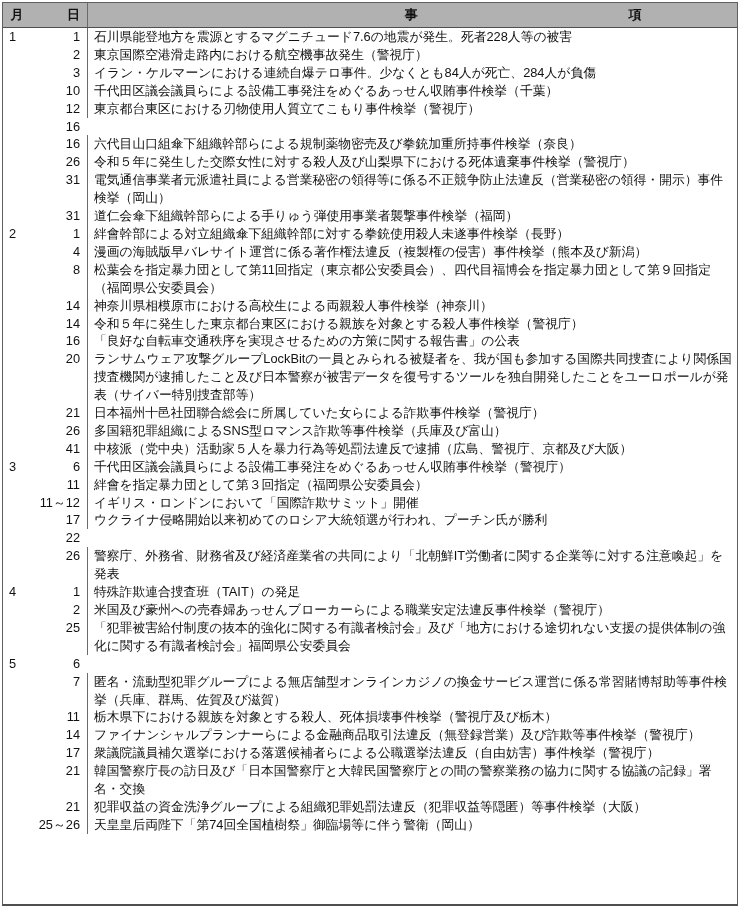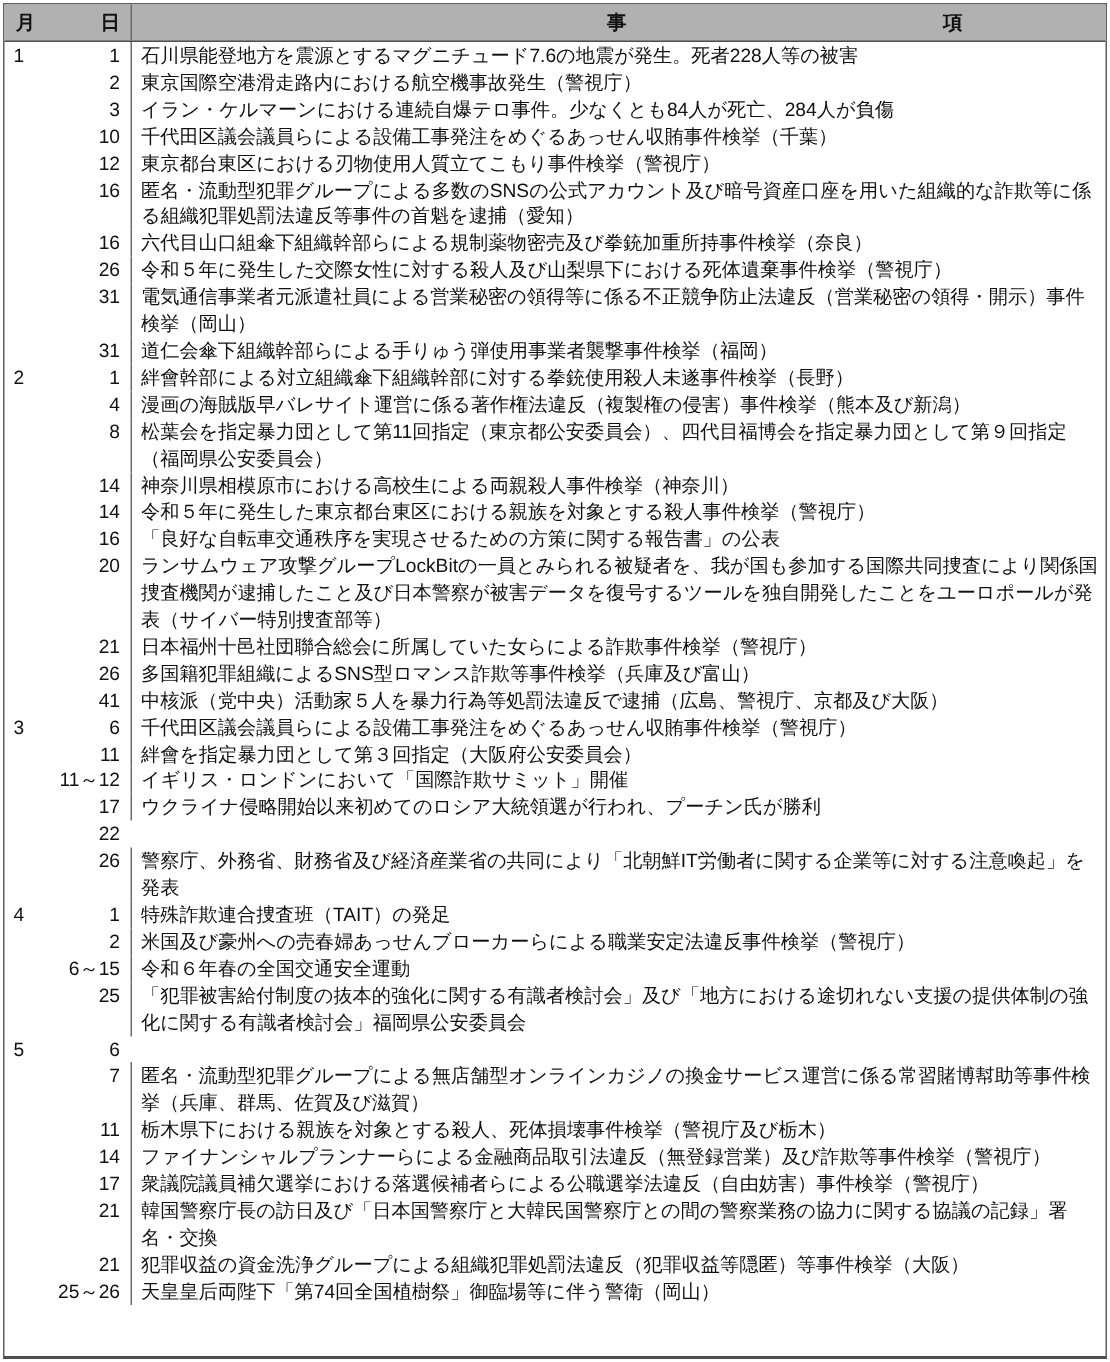--- a/index.html
+++ b/index.html
@@ -66,21 +66,20 @@
         <div class="cell col-item">千代田区議会議員らによる設備工事発注をめぐるあっせん収賄事件検挙（千葉）</div>
       </div>
       <div class="row">
         <div class="cell col-month"></div>
         <div class="cell col-day">12</div>
         <div class="cell col-item">東京都台東区における刃物使用人質立てこもり事件検挙（警視庁）</div>
       </div>
       <div class="row">
         <div class="cell col-month"></div>
         <div class="cell col-day">16</div>
-        <div class="cell col-item">匿名・流動型犯罪グループによる多数のSNSの公式アカウント及び暗号資産口座を用いた組織的な詐欺等に係る組織犯罪処罰法違反等事件の首魁を逮捕（愛知）</div>
       </div>
       <div class="row">
         <div class="cell col-month"></div>
         <div class="cell col-day">16</div>
         <div class="cell col-item">六代目山口組傘下組織幹部らによる規制薬物密売及び拳銃加重所持事件検挙（奈良）</div>
       </div>
       <div class="row">
         <div class="cell col-month"></div>
         <div class="cell col-day">26</div>
         <div class="cell col-item">令和５年に発生した交際女性に対する殺人及び山梨県下における死体遺棄事件検挙（警視庁）</div>
@@ -146,21 +145,21 @@
         <div class="cell col-item">中核派（党中央）活動家５人を暴力行為等処罰法違反で逮捕（広島、警視庁、京都及び大阪）</div>
       </div>
       <div class="row">
         <div class="cell col-month">3</div>
         <div class="cell col-day">6</div>
         <div class="cell col-item">千代田区議会議員らによる設備工事発注をめぐるあっせん収賄事件検挙（警視庁）</div>
       </div>
       <div class="row">
         <div class="cell col-month"></div>
         <div class="cell col-day">11</div>
-        <div class="cell col-item">絆會を指定暴力団として第３回指定（大阪府公安委員会）</div>
+        <div class="cell col-item">絆會を指定暴力団として第３回指定（福岡県公安委員会）</div>
       </div>
       <div class="row">
         <div class="cell col-month"></div>
         <div class="cell col-day">11～12</div>
         <div class="cell col-item">イギリス・ロンドンにおいて「国際詐欺サミット」開催</div>
       </div>
       <div class="row">
         <div class="cell col-month"></div>
         <div class="cell col-day">17</div>
         <div class="cell col-item">ウクライナ侵略開始以来初めてのロシア大統領選が行われ、プーチン氏が勝利</div>
@@ -176,25 +175,20 @@
       </div>
       <div class="row">
         <div class="cell col-month">4</div>
         <div class="cell col-day">1</div>
         <div class="cell col-item">特殊詐欺連合捜査班（TAIT）の発足</div>
       </div>
       <div class="row">
         <div class="cell col-month"></div>
         <div class="cell col-day">2</div>
         <div class="cell col-item">米国及び豪州への売春婦あっせんブローカーらによる職業安定法違反事件検挙（警視庁）</div>
-      </div>
-      <div class="row">
-        <div class="cell col-month"></div>
-        <div class="cell col-day">6～15</div>
-        <div class="cell col-item">令和６年春の全国交通安全運動</div>
       </div>
       <div class="row">
         <div class="cell col-month"></div>
         <div class="cell col-day">25</div>
         <div class="cell col-item">「犯罪被害給付制度の抜本的強化に関する有識者検討会」及び「地方における途切れない支援の提供体制の強化に関する有識者検討会」福岡県公安委員会</div>
       </div>
       <div class="row">
         <div class="cell col-month">5</div>
         <div class="cell col-day">6</div>
       </div>

